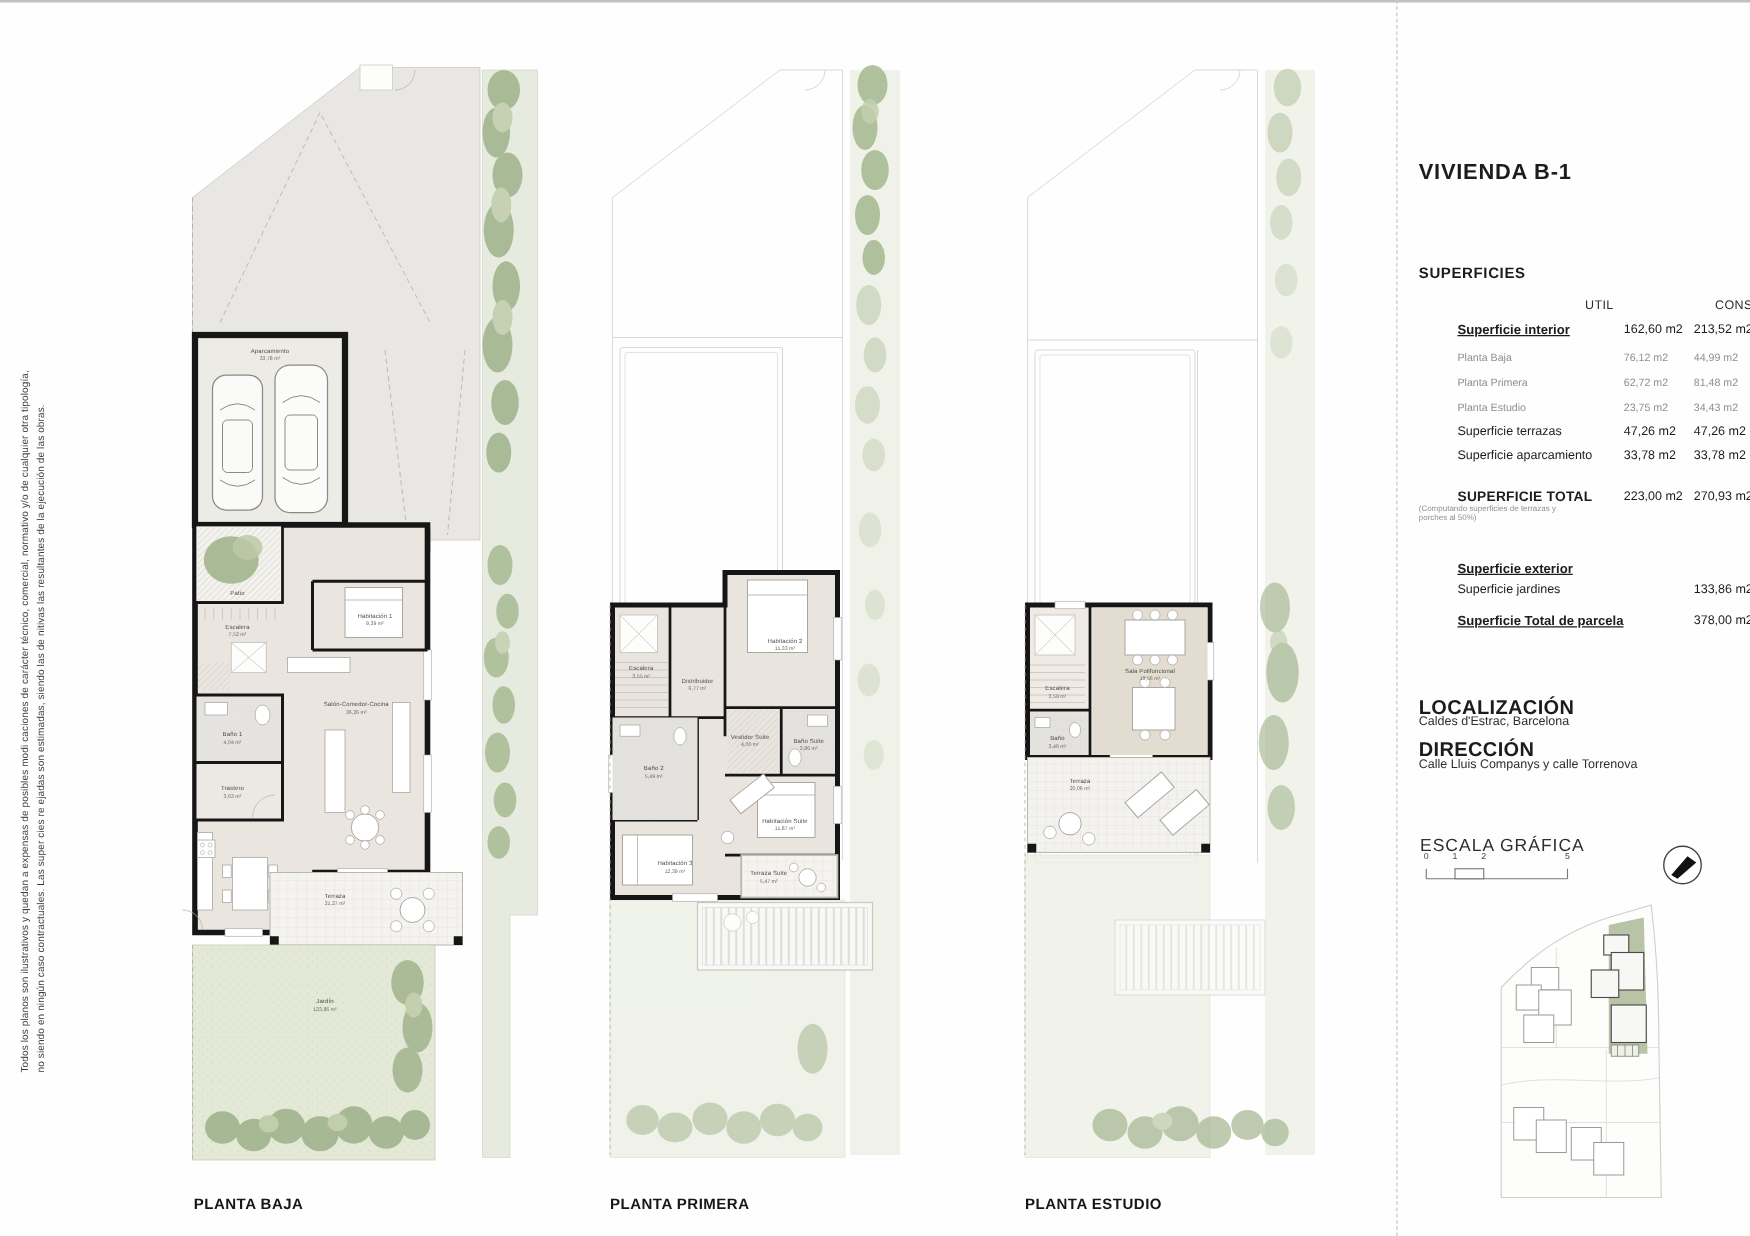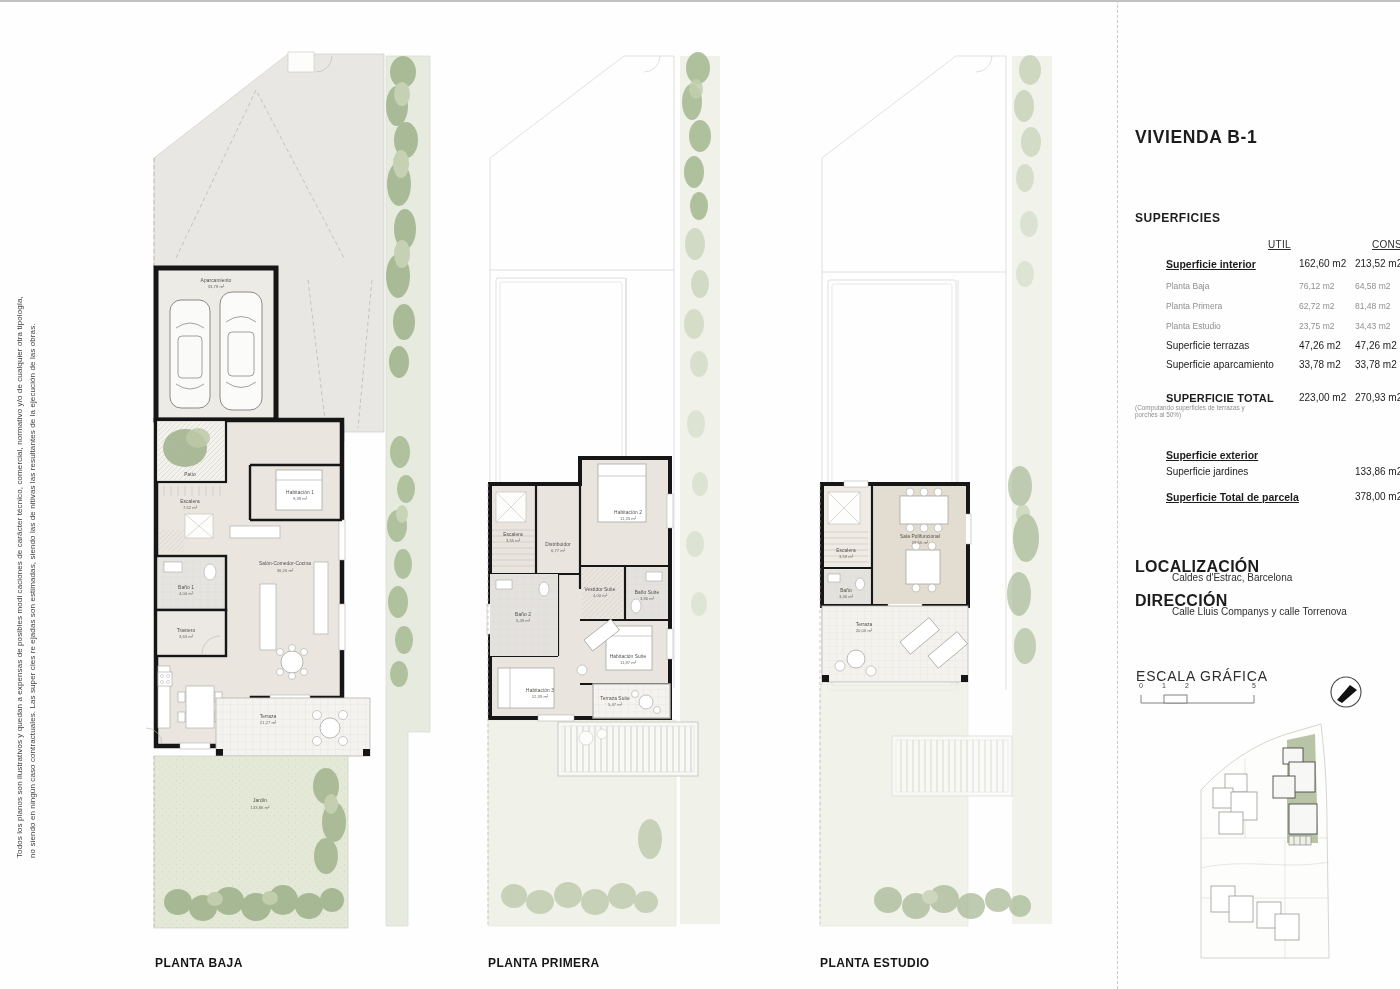--- a/index.html
+++ b/index.html
@@ -19,23 +19,23 @@
   .ptitle{position:absolute;left:1135px;top:127px;font-size:17.5px;font-weight:bold;letter-spacing:.6px;}
   .pheading{position:absolute;left:1135px;font-size:12px;font-weight:bold;letter-spacing:.5px;}
   .prow{position:absolute;left:1135px;width:262px;font-size:10px;margin-left:31px;}
   .prow .c1{position:absolute;left:133px;top:0;white-space:nowrap;}
   .prow .c2{position:absolute;left:189px;top:0;white-space:nowrap;}
   .prow .lbl{white-space:nowrap;}
   .rbold .lbl{font-weight:bold;text-decoration:underline;font-size:10.5px;}
   .rgray{color:#8f8f8f;font-size:8.5px;}
   .rtotal .lbl{font-weight:bold;font-size:11px;letter-spacing:.2px;}
   .rnote{position:absolute;left:1135px;width:125px;font-size:6.4px;line-height:7.2px;color:#8f8f8f;}
-  .rhead{position:absolute;font-size:10px;color:#2c2c2c;letter-spacing:.3px;text-decoration:underline;}
+  .rhead{position:absolute;font-size:10px;color:#2c2c2c;letter-spacing:.3px;}
   .pminor-h{position:absolute;left:1135px;font-size:16px;font-weight:bold;letter-spacing:.3px;}
-  .pminor-v{position:absolute;left:1135px;font-size:10px;color:#2e2e2e;margin-left:37px;}
+  .pminor-v{position:absolute;left:1135px;font-size:10px;color:#2e2e2e;}
   .escala-h{position:absolute;left:1136px;font-size:14px;letter-spacing:.8px;color:#2e2e2e;}
 
   .rl{font-size:4.8px;fill:#4e4e4a;text-anchor:middle;letter-spacing:.1px;}
   .ra{font-size:4.2px;fill:#6b6b66;text-anchor:middle;}
   svg{display:block;}
 </style>
 </head>
 <body>
 
 <div class="sheet">
@@ -517,21 +517,21 @@
   <div class="rhead" style="left:1372px;top:239px">CONSTRUIDA</div>
 
   <div class="prow rbold" style="top:258px">
     <span class="lbl">Superficie interior</span>
     <span class="c1">162,60 m2</span>
     <span class="c2">213,52 m2</span>
   </div>
   <div class="prow rgray" style="top:281px">
     <span class="lbl">Planta Baja</span>
     <span class="c1">76,12 m2</span>
-    <span class="c2">64,58 m2</span>
+    <span class="c2">44,99 m2</span>
   </div>
   <div class="prow rgray" style="top:301px">
     <span class="lbl">Planta Primera</span>
     <span class="c1">62,72 m2</span>
     <span class="c2">81,48 m2</span>
   </div>
   <div class="prow rgray" style="top:321px">
     <span class="lbl">Planta Estudio</span>
     <span class="c1">23,75 m2</span>
     <span class="c2">34,43 m2</span>

